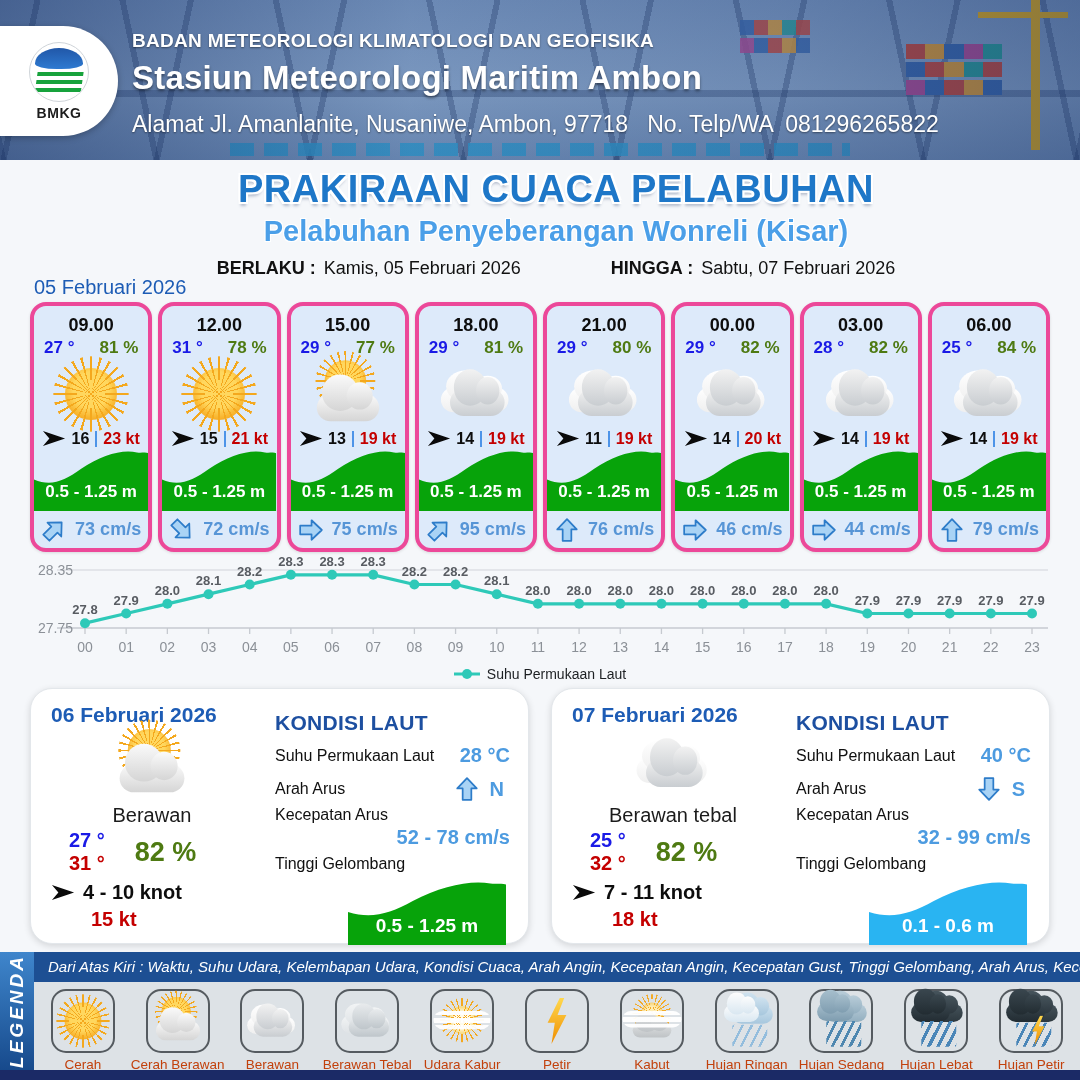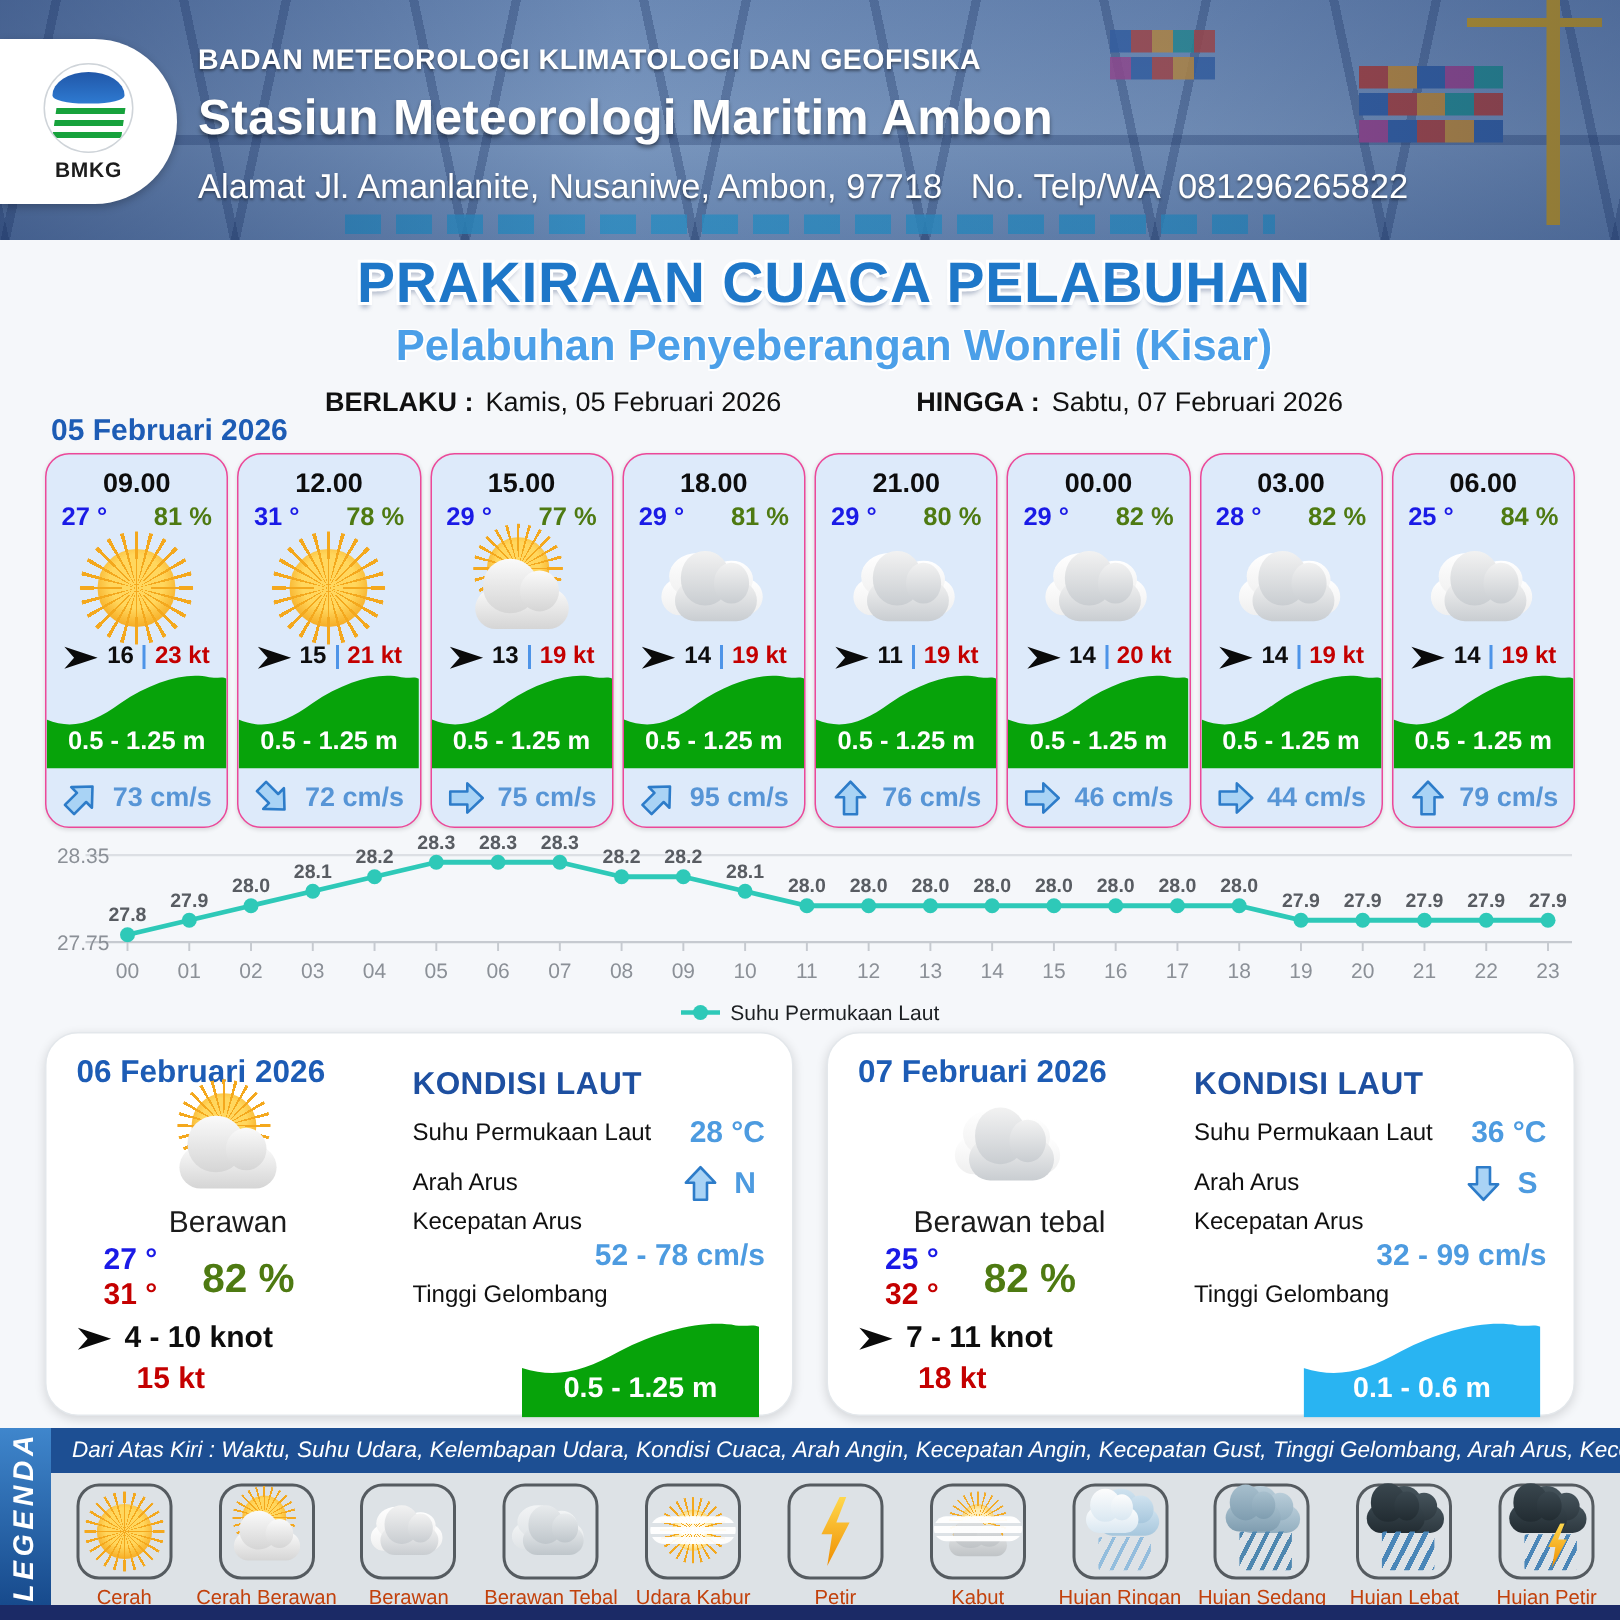--- a/index.html
+++ b/index.html
@@ -42,25 +42,25 @@
   .hdr-address{font-size:23px;margin-top:14px;white-space:pre;text-shadow:0 1px 2px rgba(0,0,0,.45)}
 
   
   #title-block{position:absolute;top:168px;left:16px;width:1080px;text-align:center}
   .main-title{font-size:38px;font-weight:800;color:#1e77c8;letter-spacing:.5px;
     text-shadow:-2px -2px 0 #fff,2px -2px 0 #fff,-2px 2px 0 #fff,2px 2px 0 #fff,0 4px 3px rgba(60,80,120,.35)}
   .sub-title{font-size:29px;font-weight:bold;color:#4b9fe8;margin-top:4px;
     text-shadow:-1px -1px 0 #fff,1px -1px 0 #fff,-1px 1px 0 #fff,1px 1px 0 #fff}
   .valid-row{margin-top:10px;font-size:18px;color:#111;display:flex;justify-content:center;gap:90px}
   .valid-row b{font-weight:bold;margin-right:8px}
-  #date-label{position:absolute;top:276px;left:34px;font-size:20px;font-weight:bold;color:#1d5cb5}
+  #date-label{position:absolute;top:276px;left:34px;font-size:20px;font-weight:normal;color:#1d5cb5}
 
   
   #cards{position:absolute;top:302px;left:30px;right:30px;height:250px;display:flex;gap:6px}
-  .fcard{flex:1;background:#ddeafa;border:1px solid #ec4899;border-radius:16px;overflow:hidden;
+  .fcard{flex:1;background:#ddeafa;border:4px solid #ec4899;border-radius:16px;overflow:hidden;
     display:flex;flex-direction:column;box-shadow:0 1px 3px rgba(0,0,0,.12)}
   .fc-time{text-align:center;font-size:18px;font-weight:bold;color:#0d0d0d;margin-top:9px}
   .fc-th{display:flex;justify-content:space-between;padding:2px 10px 0 10px;font-size:17px;font-weight:bold}
   .fc-temp{color:#1a1ae6}
   .fc-hum{color:#4e7a12}
   .icon-slot{height:82px;display:flex;align-items:center;justify-content:center}
   .fc-wind{display:flex;align-items:center;justify-content:center;gap:5px;font-size:16px;font-weight:bold;color:#0d0d0d}
   .fc-div{width:2px;height:16px;background:#4d94e8;margin:0 1px}
   .fc-gust{color:#c40000}
   .wave-band{position:relative;margin-top:auto;height:72px}
@@ -740,21 +740,21 @@
             </svg>
           </span>
           <span>7 - 11 knot</span>
         </div>
       <div class="d-gust">18 kt</div>
     </div>
     <div class="d-right">
       <div class="sea-title">KONDISI LAUT</div>
       <div class="sea-row">
           <span>Suhu Permukaan Laut</span>
-          <span class="sea-val">36 °C</span>
+          <span class="sea-val">40 °C</span>
         </div>
       <div class="sea-row">
           <span>Arah Arus</span>
         <span class="sea-dir">
             <span class="cur" data-dir="S">
               <svg viewBox="0 0 24 24">
                 <use href="#sym-arrow"></use>
               </svg>
             </span>
             <span class="sea-val">S</span>

